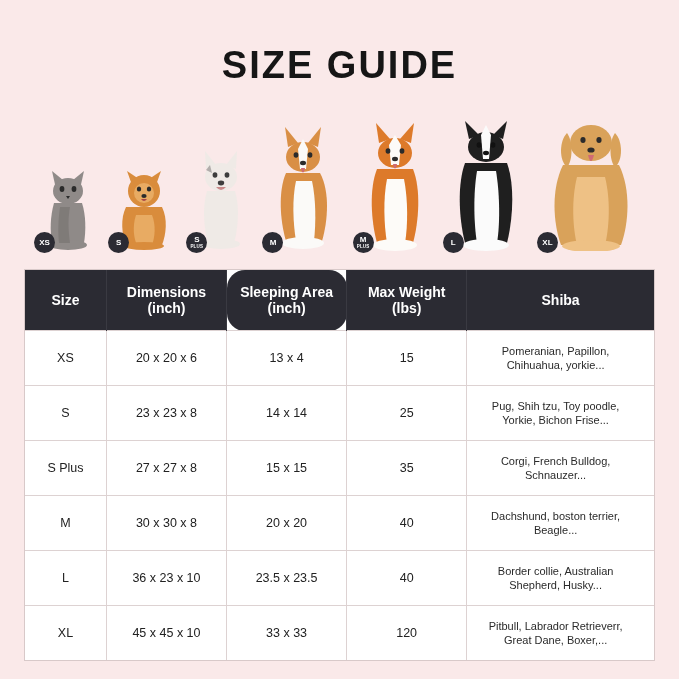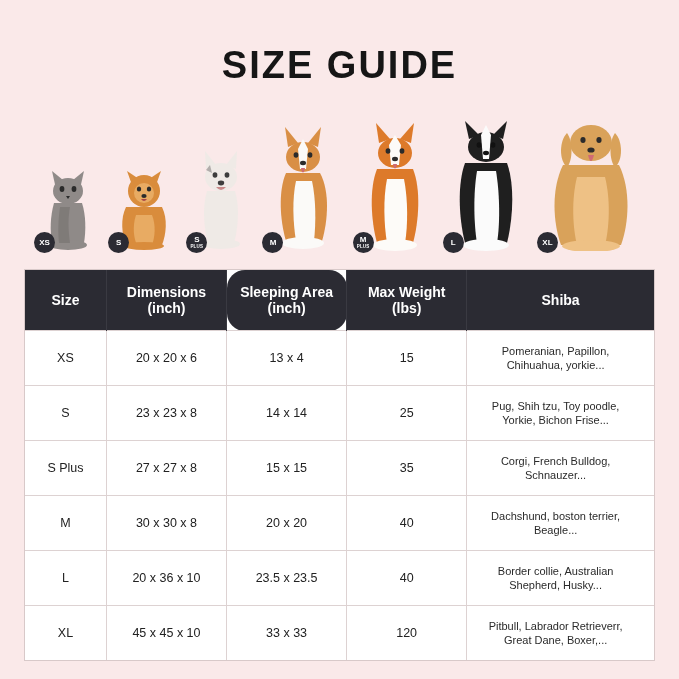--- a/index.html
+++ b/index.html
@@ -361,21 +361,21 @@
         </tr>
         <tr>
           <td>M</td>
           <td>30 x 30 x 8</td>
           <td>20 x 20</td>
           <td>40</td>
           <td class="breeds">Dachshund, boston terrier, Beagle...</td>
         </tr>
         <tr>
           <td>L</td>
-          <td>20 x 36 x 10</td>
+          <td>36 x 23 x 10</td>
           <td>23.5 x 23.5</td>
           <td>40</td>
           <td class="breeds">Border collie, Australian Shepherd, Husky...</td>
         </tr>
         <tr>
           <td>XL</td>
           <td>45 x 45 x 10</td>
           <td>33 x 33</td>
           <td>120</td>
           <td class="breeds">Pitbull, Labrador Retrieverr, Great Dane, Boxer,...</td>

